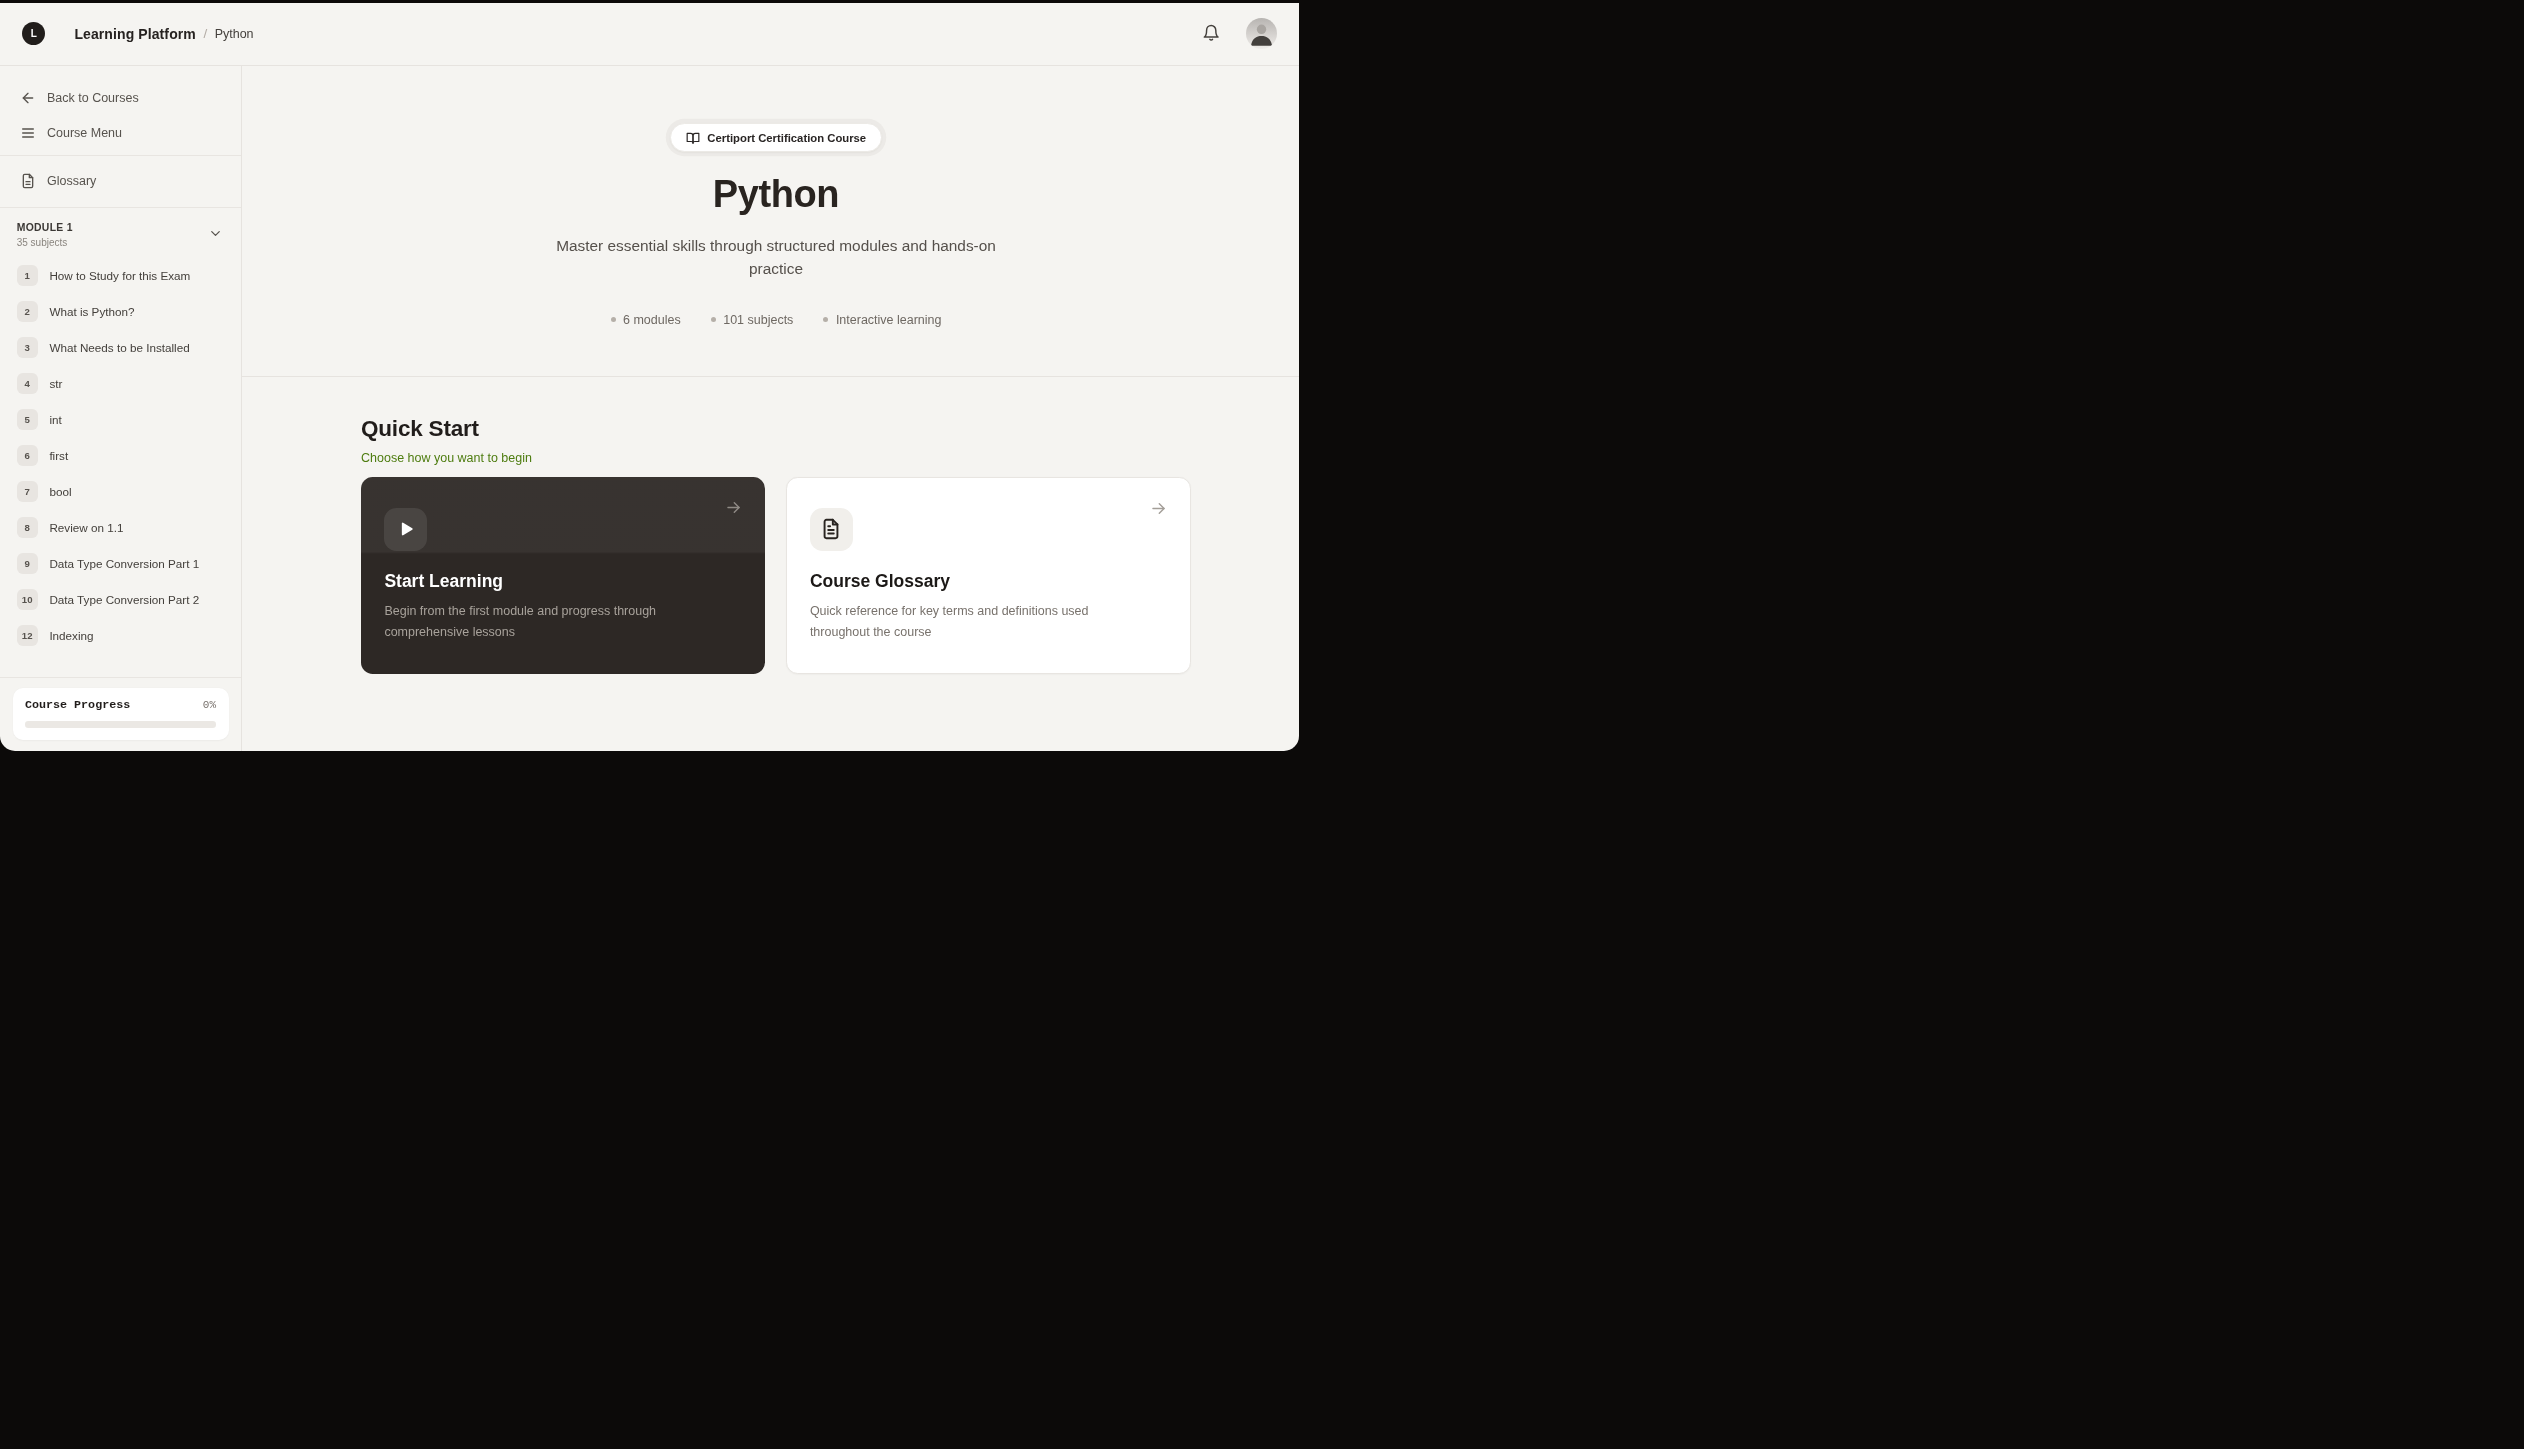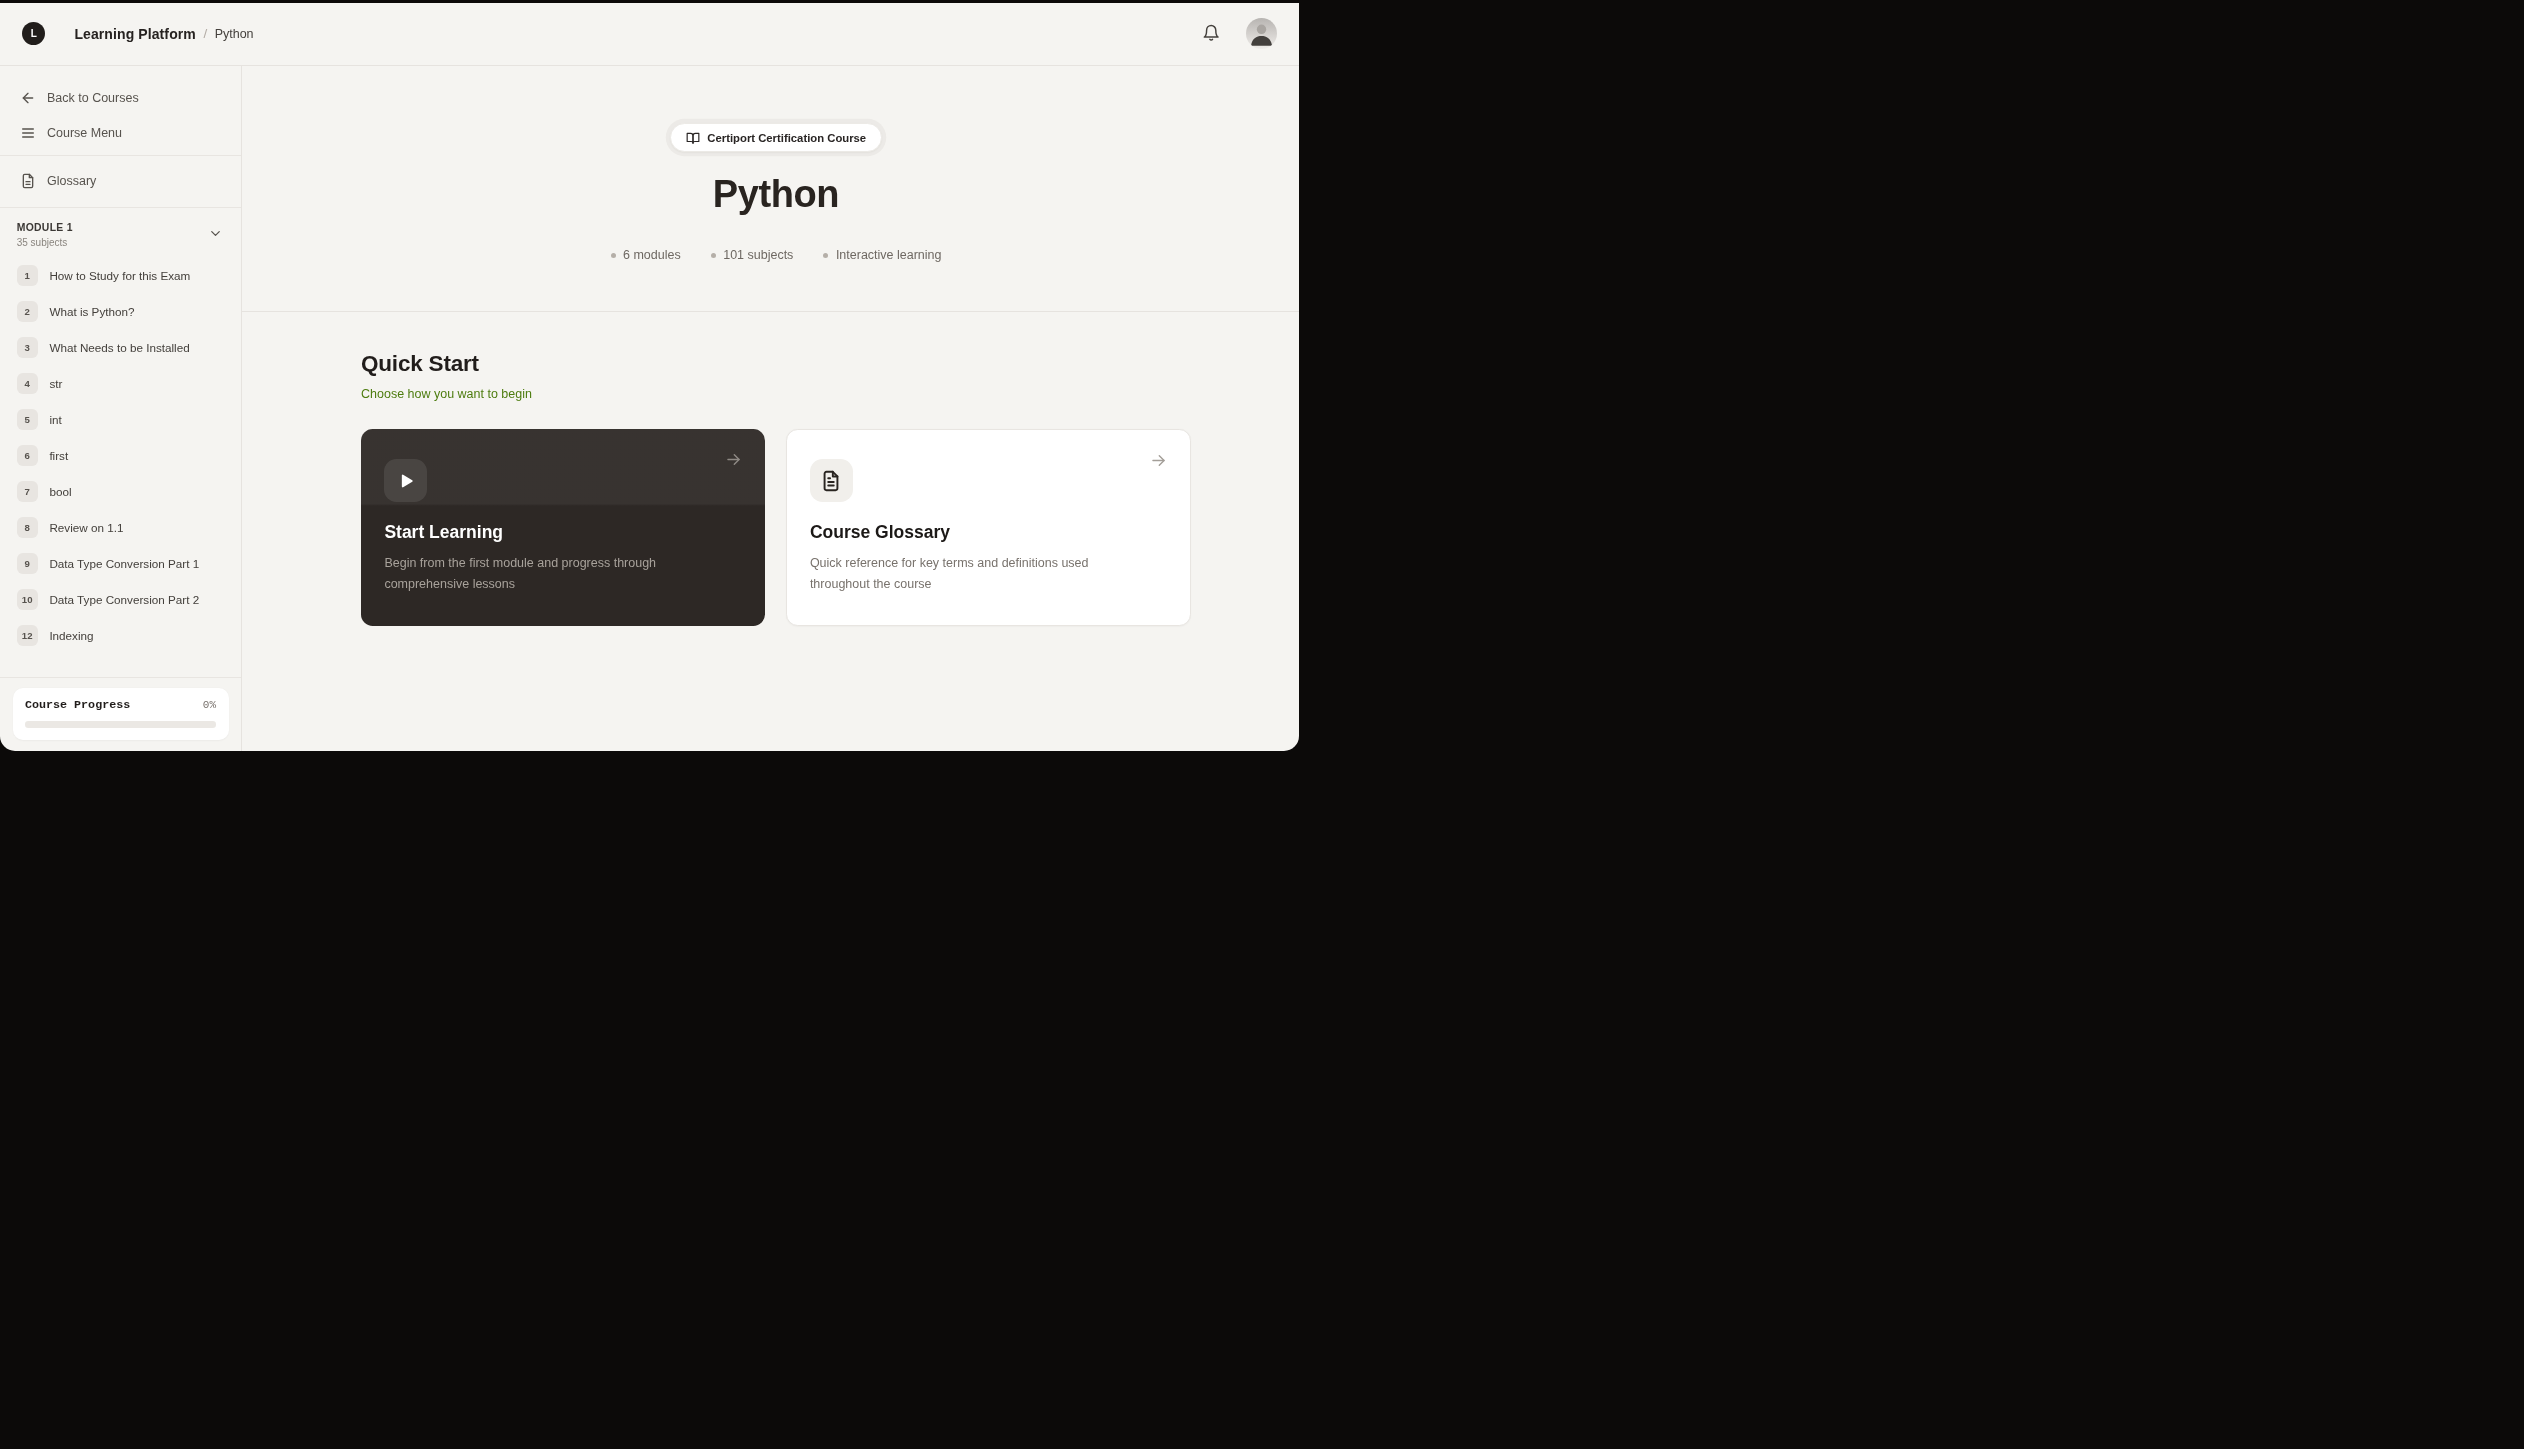--- a/index.html
+++ b/index.html
@@ -99,21 +99,21 @@
     font-size:15.4px;line-height:23.4px;color:#55504b;max-width:468px;margin:17.5px auto 0;
   }
   .stats{display:flex;justify-content:center;gap:30px;margin-top:32px;}
   .stat{display:flex;align-items:center;gap:7.5px;font-size:12.5px;color:#6e6862;}
   .stat-dot{width:5px;height:5px;border-radius:50%;background:#b5afa8;}
   .main-divider{border:none;border-top:0.8px solid #e6e3df;margin:49px -108px 0 -119px;}
 
   .quick{padding-top:39px;}
   .quick-title{font-size:22.5px;font-weight:bold;color:#211d1b;margin:0;letter-spacing:-0.2px;}
   .quick-sub{font-size:12.5px;color:#4d7c0f;margin-top:9.2px;}
-  .cards{display:flex;gap:21px;margin-top:28px;border-radius:22px;}
+  .cards{display:flex;gap:21px;margin-top:12px;border-radius:22px;}
   .card{
     flex:1 1 0;height:197px;border-radius:11.7px;position:relative;padding:22.5px 23.4px;
     cursor:pointer;text-align:left;border:none;font-family:inherit;display:block;
   }
   .card.dark{
     background:#2d2825;
     background-image:linear-gradient(180deg,rgba(255,255,255,.05) 0%,rgba(255,255,255,.05) 38%,rgba(255,255,255,0) 39%);
   }
   .card.light{background:#ffffff;border:0.8px solid #e8e5e1;box-shadow:0 0.8px 1.7px rgba(0,0,0,.03);}
   .tile{
@@ -285,20 +285,21 @@
         <button class="badge">
           <span style="display:flex;">
             <svg width="14" height="14" viewBox="0 0 24 24" fill="none" stroke="currentColor" stroke-width="2" stroke-linecap="round" stroke-linejoin="round">
               <path d="M2 4h6a4 4 0 0 1 4 4v13a3 3 0 0 0-3-3H2z"></path>
               <path d="M22 4h-6a4 4 0 0 0-4 4v13a3 3 0 0 1 3-3h7z"></path>
             </svg>
           </span>
           <span>Certiport Certification Course</span>
         </button>
         <h1 class="hero-title">Python</h1>
+        <p class="hero-sub">Master essential skills through structured modules and hands-on practice</p>
         <div class="stats">
           <span class="stat">
             <span class="stat-dot"></span>
             <span>6 modules</span>
           </span>
           <span class="stat">
             <span class="stat-dot"></span>
             <span>101 subjects</span>
           </span>
           <span class="stat">

